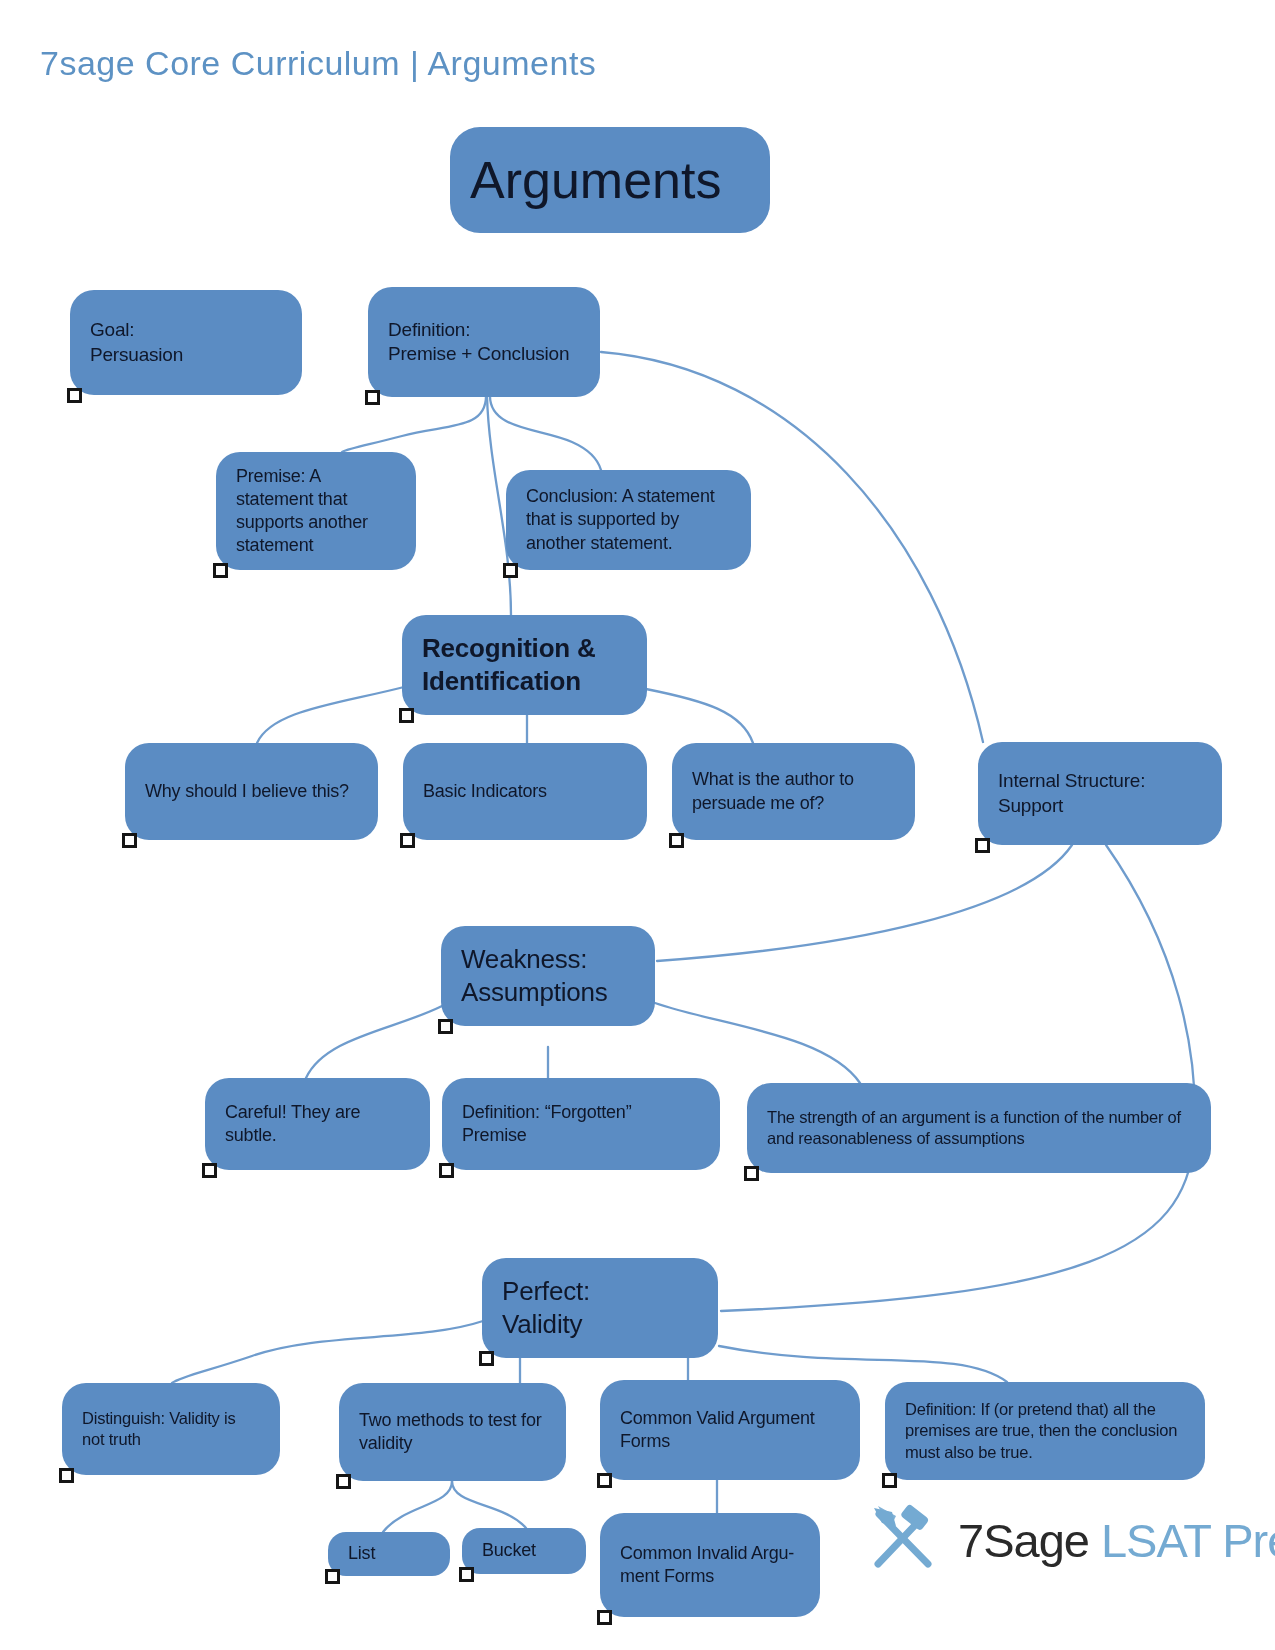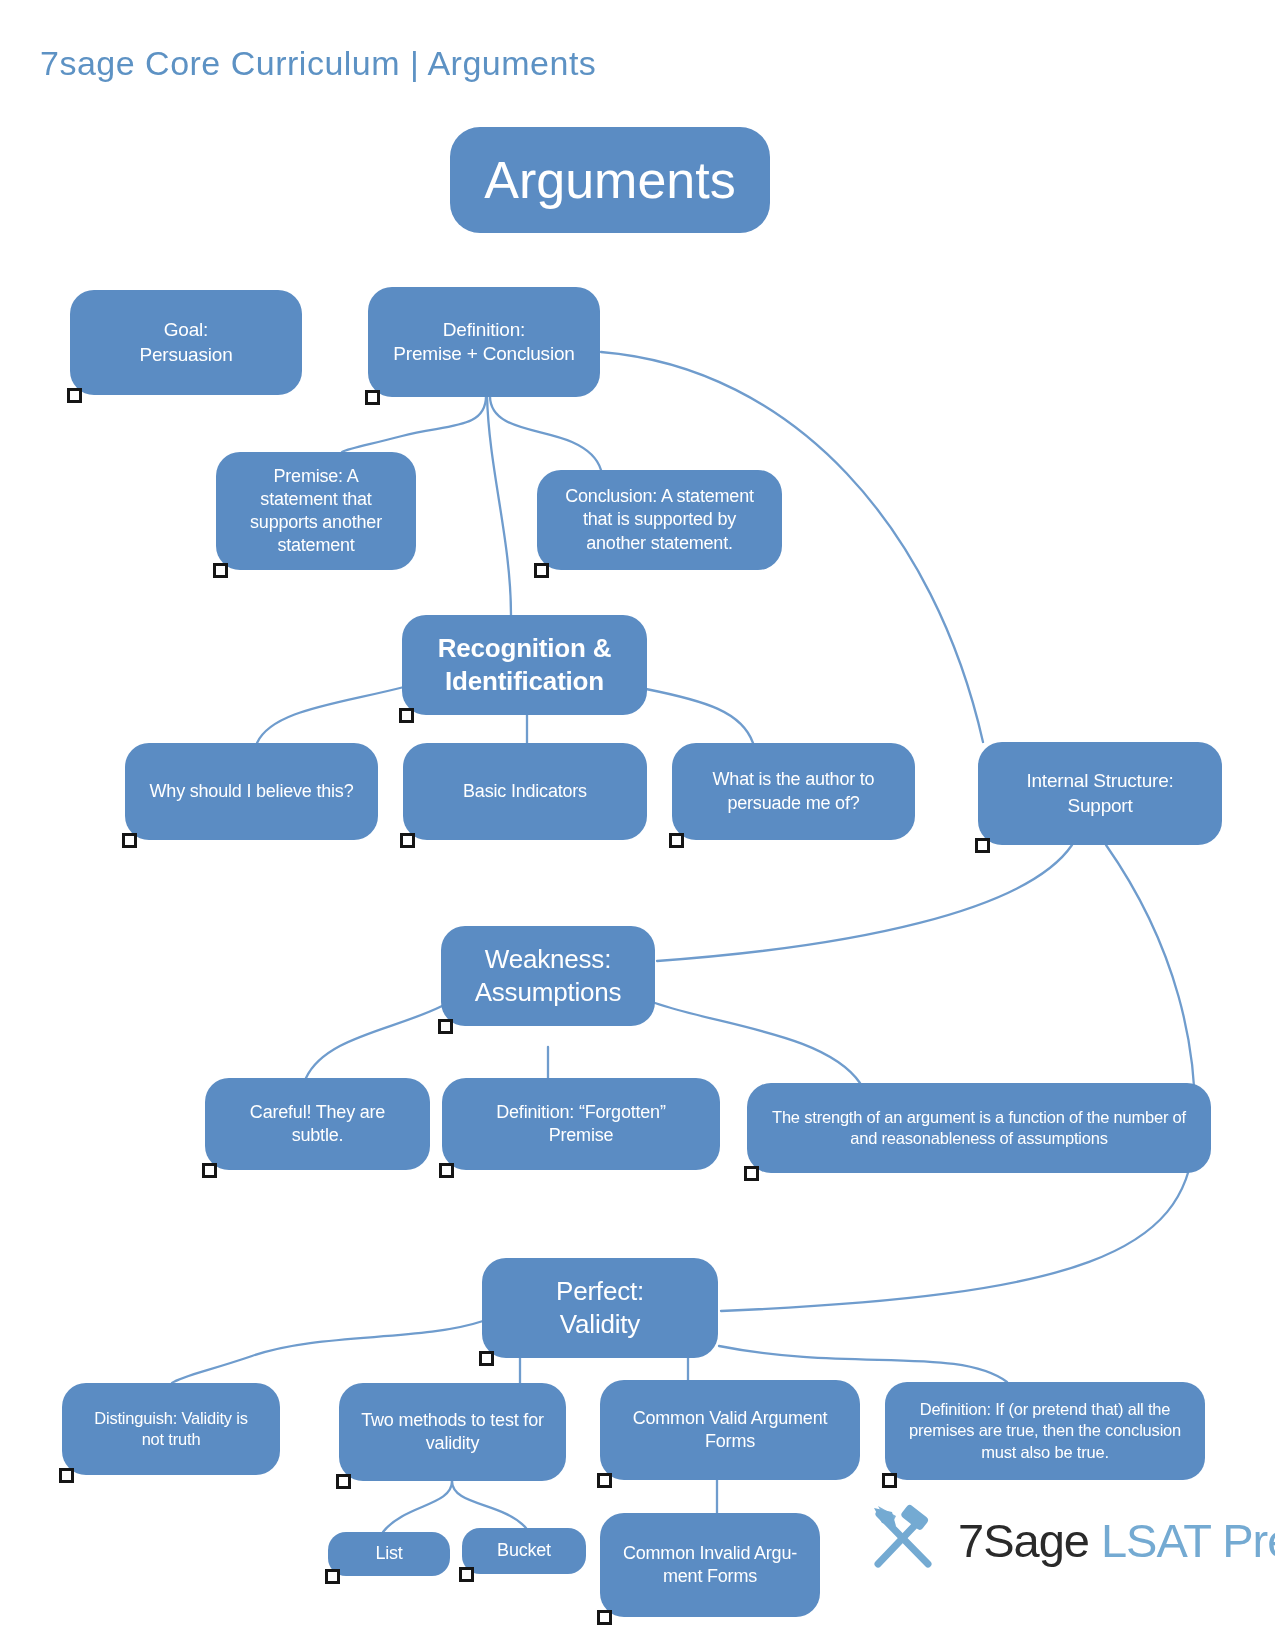--- a/index.html
+++ b/index.html
@@ -20,42 +20,42 @@
     font-size:34px;font-weight:normal;letter-spacing:0.5px;
     color:var(--title);white-space:nowrap;
   }
 
   svg.edges{position:absolute;left:0;top:0;width:1275px;height:1650px;}
   svg.edges path{fill:none;stroke:var(--line);stroke-width:2.3;stroke-linecap:round;}
 
   .node{
     position:absolute;
     background:var(--node-fill);
-    color:#ffffff;
+    color:#0f172a;
     border-radius:24px;
     display:flex;align-items:center;justify-content:center;
-    text-align:center;
+    text-align:left;
     padding:6px 20px;
     letter-spacing:-0.2px;
   }
   .node .lbl{white-space:pre-line;line-height:1.28;width:100%;}
 
   .cb{
     position:absolute;left:-3px;bottom:-8px;
     width:15px;height:15px;
     background:#ffffff;border:3px solid #151515;
     display:block;
   }
 
   
   .n-main{left:450px;top:127px;width:320px;height:106px;border-radius:30px;font-size:52px;font-weight:normal;letter-spacing:0;}
   .n-goal{left:70px;top:290px;width:232px;height:105px;font-size:19px;}
   .n-definition{left:368px;top:287px;width:232px;height:110px;font-size:19px;}
   .n-premise{left:216px;top:452px;width:200px;height:118px;font-size:18px;}
-  .n-conclusion{left:537px;top:470px;width:245px;height:100px;font-size:18px;}
+  .n-conclusion{left:506px;top:470px;width:245px;height:100px;font-size:18px;}
   .n-recognition{left:402px;top:615px;width:245px;height:100px;font-size:26px;font-weight:bold;}
   .n-why{left:125px;top:743px;width:253px;height:97px;font-size:18px;}
   .n-basic{left:403px;top:743px;width:244px;height:97px;font-size:18px;}
   .n-author{left:672px;top:743px;width:243px;height:97px;font-size:18px;}
   .n-internal{left:978px;top:742px;width:244px;height:103px;font-size:19px;}
   .n-weakness{left:441px;top:926px;width:214px;height:100px;font-size:26px;}
   .n-careful{left:205px;top:1078px;width:225px;height:92px;font-size:18px;}
   .n-forgotten{left:442px;top:1078px;width:278px;height:92px;font-size:18px;}
   .n-strength{left:747px;top:1083px;width:464px;height:90px;font-size:16.5px;}
   .n-perfect{left:482px;top:1258px;width:236px;height:100px;font-size:26px;}

